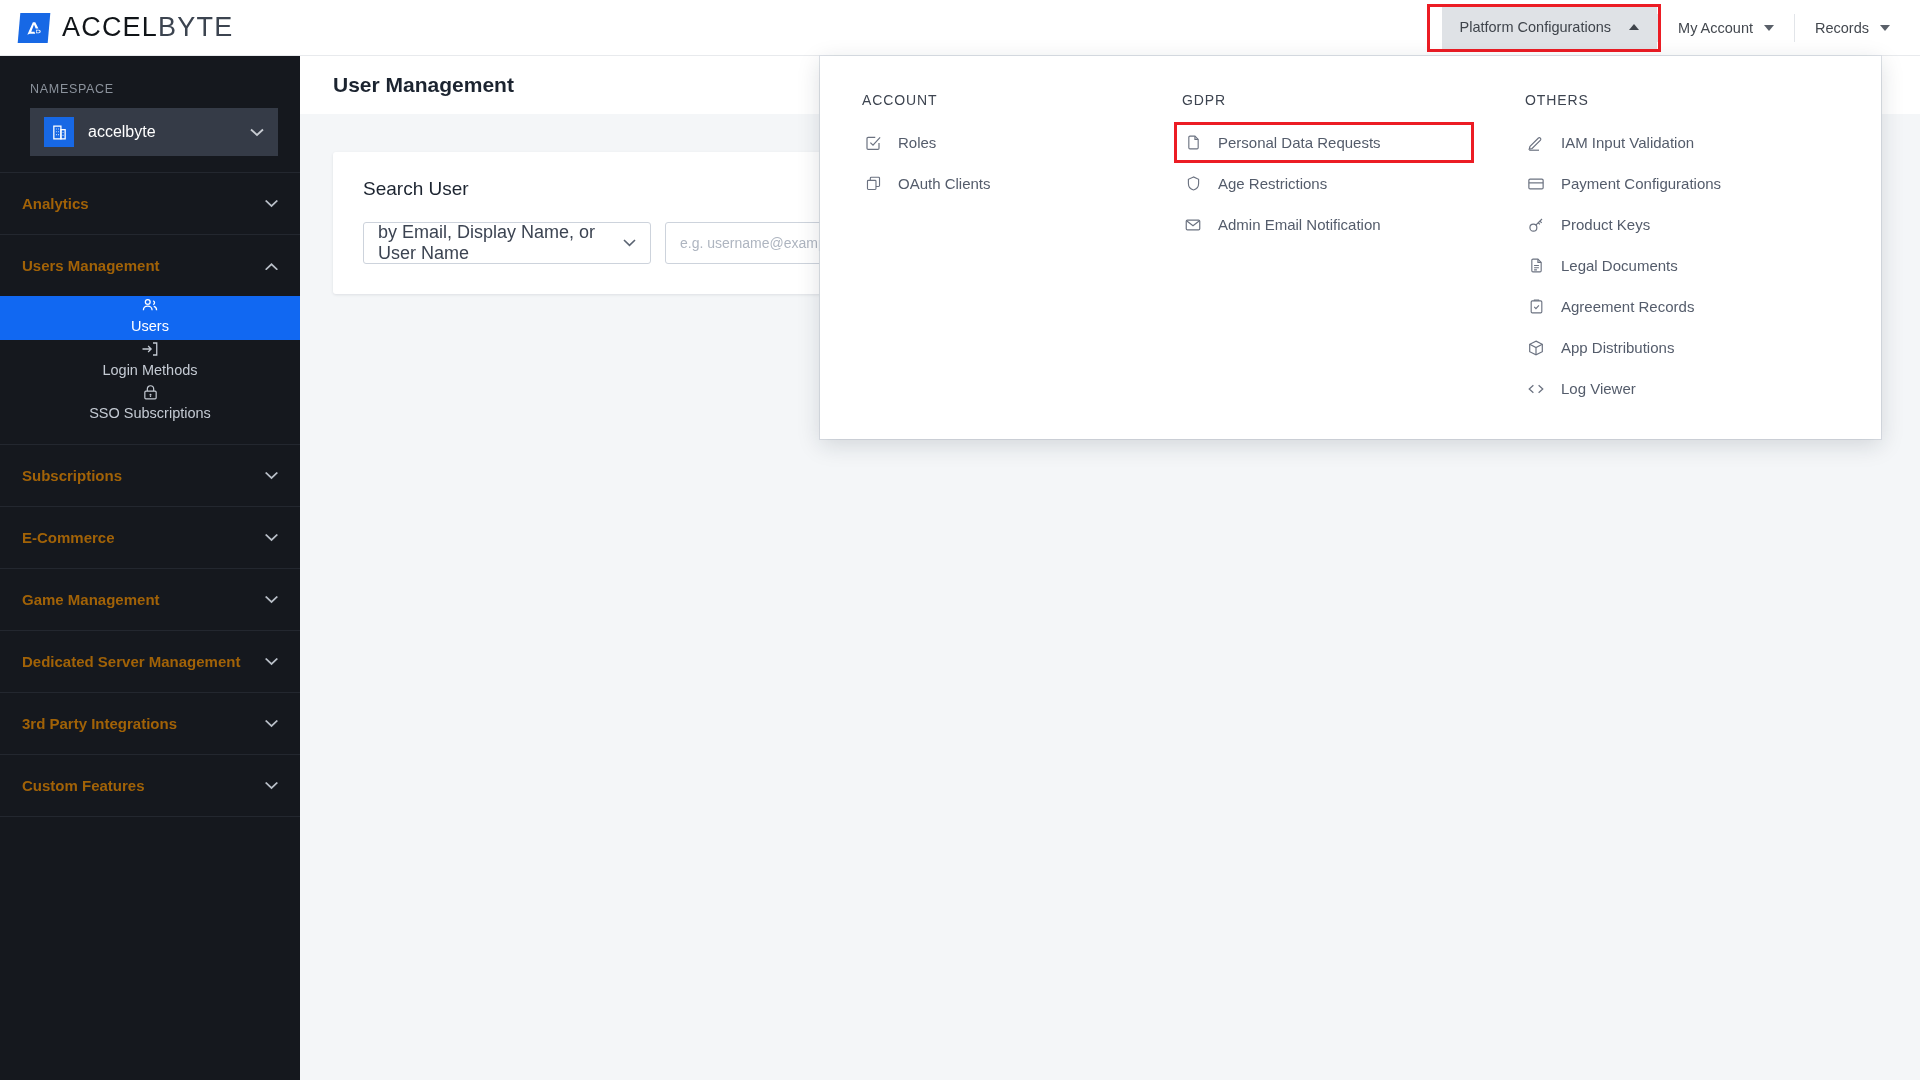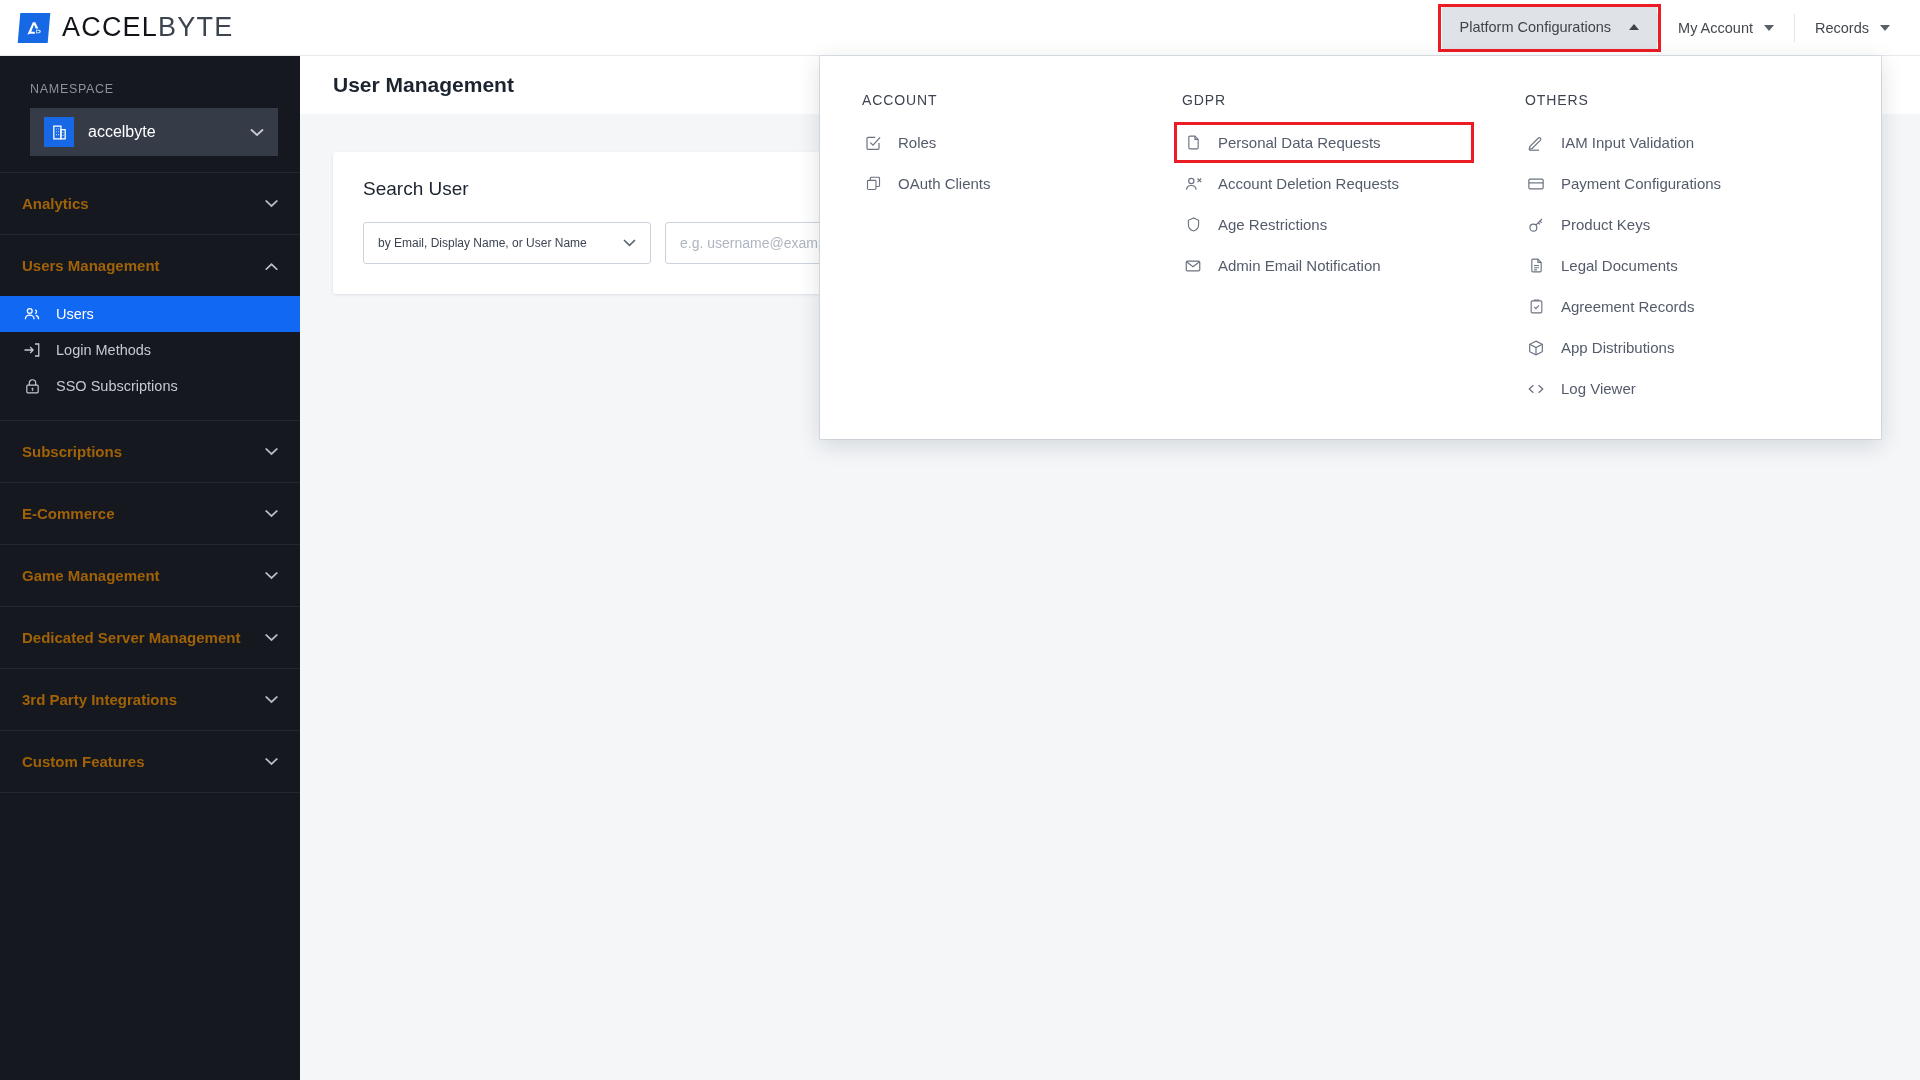--- a/index.html
+++ b/index.html
@@ -35,21 +35,21 @@
   .tb-btn {
     display: flex; align-items: center; gap: 11px;
     padding: 16px 20px; font-size: 14.5px; color: #43484f;
     cursor: pointer; background: transparent; border: none;
     font-family: inherit; height: 56px;
   }
   .tb-sep { width: 1px; background: #e2e5e9; margin: 14px 0; }
 
   .pc-wrap {
     position: relative; display: flex; 
-    height: 56px; padding: 4px 0 6px 0; border-radius: 9px;
+    height: 56px; padding: 4px 0 6px 11px; border-radius: 9px;
   }
   .pc-btn {
     display: flex; align-items: center; gap: 18px;
     background: #dfe2e6; border: none; font-family: inherit;
     padding: 0 18px; height: 46px; font-size: 14.5px; color: #3f444b;
     cursor: pointer;
   }
   .pc-outline {
     position: absolute; left: -4px; top: 4px;
     width: calc(100% + 8px); height: 48px;
@@ -79,22 +79,22 @@
   .nav-group {
     border-top: 1px solid #23272f;
   }
   .nav-head {
     display: flex; align-items: center; height: 61px;
     padding: 0 22px; cursor: pointer;
   }
   .nav-head .t { font-size: 15px; font-weight: bold; color: #a16207; flex: 1; }
   .nav-head .c { color: #b9bfc8; }
   .nav-item {
-    display: flex; align-items: center; gap: 14px;
-    height: 36px; padding: 0 22px; cursor: pointer; color: #c4cad3; font-size: 14.5px;
+    display: flex; align-items: center; gap: 4px;
+    height: 44px; padding: 0 22px; cursor: pointer; color: #c4cad3; font-size: 14.5px; flex-direction: column;
   }
   .nav-item.active { background: #1168f2; color: #ffffff; }
   .nav-item .ico { width: 20px; display: flex; align-items: center; justify-content: center; flex: 0 0 auto; }
   .nav-sub { padding-bottom: 16px; }
 
   
   .main { position: absolute; top: 56px; left: 300px; width: 1620px; height: 1024px; background: #f4f6f8; }
   .page-head {
     height: 58px; background: #ffffff; display: flex; align-items: center; padding-left: 33px;
   }
@@ -102,21 +102,21 @@
   .content { padding: 38px 0 0 33px; }
   .card {
     background: #ffffff; width: 1110px; border-radius: 3px;
     box-shadow: 0 1px 3px rgba(20,30,45,.10);
   }
   .card-head { padding: 26px 30px 22px 30px; }
   .card-head h2 { font-size: 19px; font-weight: 400; color: #1c2430; }
   .card-body { padding: 0 30px 30px 30px; display: flex; gap: 14px; align-items: center; }
   .select-box {
     width: 288px; height: 42px; border: 1px solid #cdd3dc; border-radius: 3px;
-    display: flex; align-items: center; padding: 0 14px; font-size: 12px; color: #3c4characters;
+    display: flex; align-items: center; padding: 0 14px; font-size: 18px; color: #3c4characters;
     color: #3c4452; background: #fff; cursor: pointer;
   }
   .select-box .v { flex: 1; }
   .select-box .c { color: #5b6472; font-size: 12px; }
   .text-input {
     flex: 1; height: 42px; border: 1px solid #cdd3dc; border-radius: 3px;
     padding: 0 14px; font-size: 14px; color: #3c4452; font-family: inherit;
     background: #fff;
   }
   .text-input::placeholder { color: #aeb5c0; }
@@ -383,30 +383,20 @@
         <span class="ico">
           <svg width="17" height="17" viewBox="0 0 24 24" fill="none" stroke="#6b7280" stroke-width="1.6">
               <path d="M14 3H7a1.6 1.6 0 0 0-1.6 1.6v14.8A1.6 1.6 0 0 0 7 21h10a1.6 1.6 0 0 0 1.6-1.6V7.6z"></path>
               <path d="M14 3v4.6h4.6"></path>
             </svg>
         </span>
         <span>Personal Data Requests</span>
       </div>
       <div class="mitem">
         <span class="ico">
-          <svg width="19" height="18" viewBox="0 0 26 24" fill="none" stroke="#6b7280" stroke-width="1.6">
-              <circle cx="10" cy="8" r="3.6"></circle>
-              <path d="M3.5 20c0-3.7 2.8-6 6.5-6s6.5 2.3 6.5 6"></path>
-              <path d="M18.5 4.5 23.5 9.5M23.5 4.5 18.5 9.5"></path>
-            </svg>
-        </span>
-        <span>Account Deletion Requests</span>
-      </div>
-      <div class="mitem">
-        <span class="ico">
           <svg width="17" height="17" viewBox="0 0 24 24" fill="none" stroke="#6b7280" stroke-width="1.6">
               <path d="M12 2.8 4.8 6v6.1c0 4.6 3 8.1 7.2 9.1 4.2-1 7.2-4.5 7.2-9.1V6z"></path>
             </svg>
         </span>
         <span>Age Restrictions</span>
       </div>
       <div class="mitem">
         <span class="ico">
           <svg width="18" height="18" viewBox="0 0 24 24" fill="none" stroke="#6b7280" stroke-width="1.6">
               <rect x="3" y="5.5" width="18" height="13" rx="1.6"></rect>

